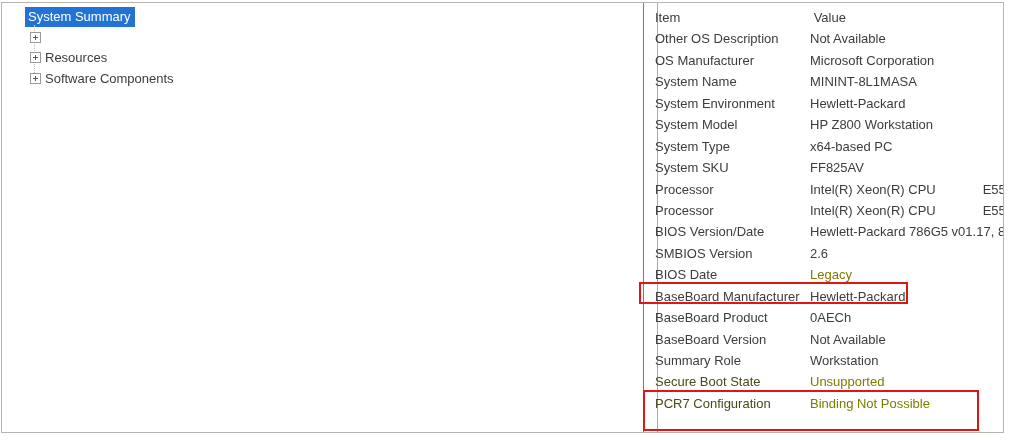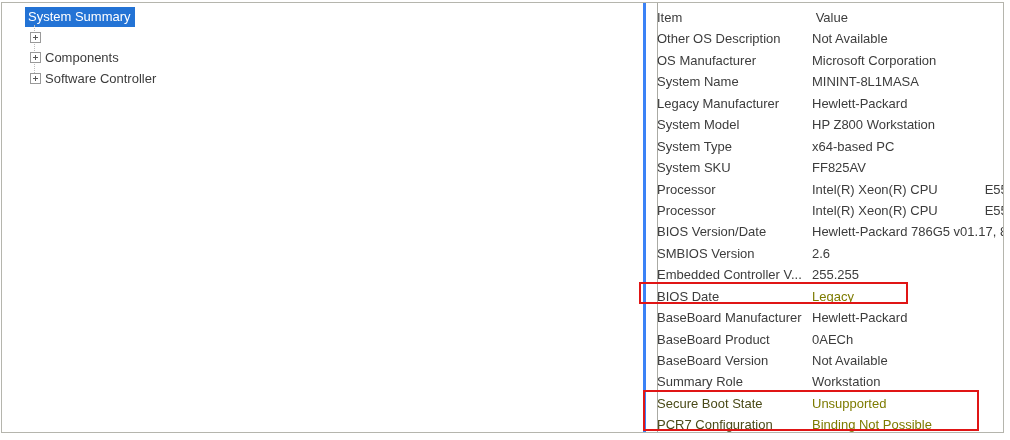--- a/index.html
+++ b/index.html
@@ -57,21 +57,21 @@
   }
   .expand-icon::before{
     content:"";position:absolute;left:2px;right:2px;top:4px;height:1px;background:#5a5a5a;
   }
   .expand-icon::after{
     content:"";position:absolute;top:2px;bottom:2px;left:4px;width:1px;background:#5a5a5a;
   }
   
   .right-pane{
     position:absolute;left:641px;top:0;bottom:0;right:0;
-    border-left:3px solid #3b82f6;
+    border-left:1px solid #3b82f6;
     box-sizing:border-box;
     overflow:hidden;
   }
   .details-list{padding-top:4px;font-size:13px;}
   .row{
     height:21.45px;line-height:21.45px;
     padding-left:11px;
     white-space:nowrap;
     overflow:hidden;
   }
@@ -101,48 +101,47 @@
 
     <div class="left-pane">
       <div class="tree">
         <div class="tree-connector"></div>
         <div class="tree-selected">System Summary</div>
         <div class="tree-item">
           <span class="expand-icon"></span>
         </div>
         <div class="tree-item">
           <span class="expand-icon"></span>
-          <span>Components</span>
+          <span>Resources</span>
         </div>
         <div class="tree-item">
           <span class="expand-icon"></span>
-          <span>Software Controller</span>
+          <span>Software Components</span>
         </div>
       </div>
     </div>
 
     <div class="right-pane">
       <div class="details-list">
         <div class="row header-row">
           <span class="cell item">Item</span>
           <span class="cell value">Value</span>
         </div>
 
       <div class="row"><span class="cell item">Other OS Description</span><span class="cell value">Not Available</span></div>
           <div class="row"><span class="cell item">OS Manufacturer</span><span class="cell value">Microsoft Corporation</span></div>
           <div class="row"><span class="cell item">System Name</span><span class="cell value">MININT-8L1MASA</span></div>
-          <div class="row"><span class="cell item">Legacy Manufacturer</span><span class="cell value">Hewlett-Packard</span></div>
+          <div class="row"><span class="cell item">System Environment</span><span class="cell value">Hewlett-Packard</span></div>
           <div class="row"><span class="cell item">System Model</span><span class="cell value">HP Z800 Workstation</span></div>
           <div class="row"><span class="cell item">System Type</span><span class="cell value">x64-based PC</span></div>
           <div class="row"><span class="cell item">System SKU</span><span class="cell value">FF825AV</span></div>
           <div class="row"><span class="cell item">Processor</span><span class="cell value">Intel(R) Xeon(R) CPU             E5506</span></div>
           <div class="row"><span class="cell item">Processor</span><span class="cell value">Intel(R) Xeon(R) CPU             E5506</span></div>
           <div class="row"><span class="cell item">BIOS Version/Date</span><span class="cell value">Hewlett-Packard 786G5 v01.17, 8/</span></div>
           <div class="row"><span class="cell item">SMBIOS Version</span><span class="cell value">2.6</span></div>
-          <div class="row"><span class="cell item">Embedded Controller V...</span><span class="cell value">255.255</span></div>
           <div class="row val-em"><span class="cell item">BIOS Date</span><span class="cell value">Legacy</span></div>
           <div class="row"><span class="cell item">BaseBoard Manufacturer</span><span class="cell value">Hewlett-Packard</span></div>
           <div class="row"><span class="cell item">BaseBoard Product</span><span class="cell value">0AECh</span></div>
           <div class="row"><span class="cell item">BaseBoard Version</span><span class="cell value">Not Available</span></div>
           <div class="row"><span class="cell item">Summary Role</span><span class="cell value">Workstation</span></div>
           <div class="row row-em"><span class="cell item">Secure Boot State</span><span class="cell value">Unsupported</span></div>
           <div class="row row-em"><span class="cell item">PCR7 Configuration</span><span class="cell value">Binding Not Possible</span></div>
         </div>
     </div>
 

